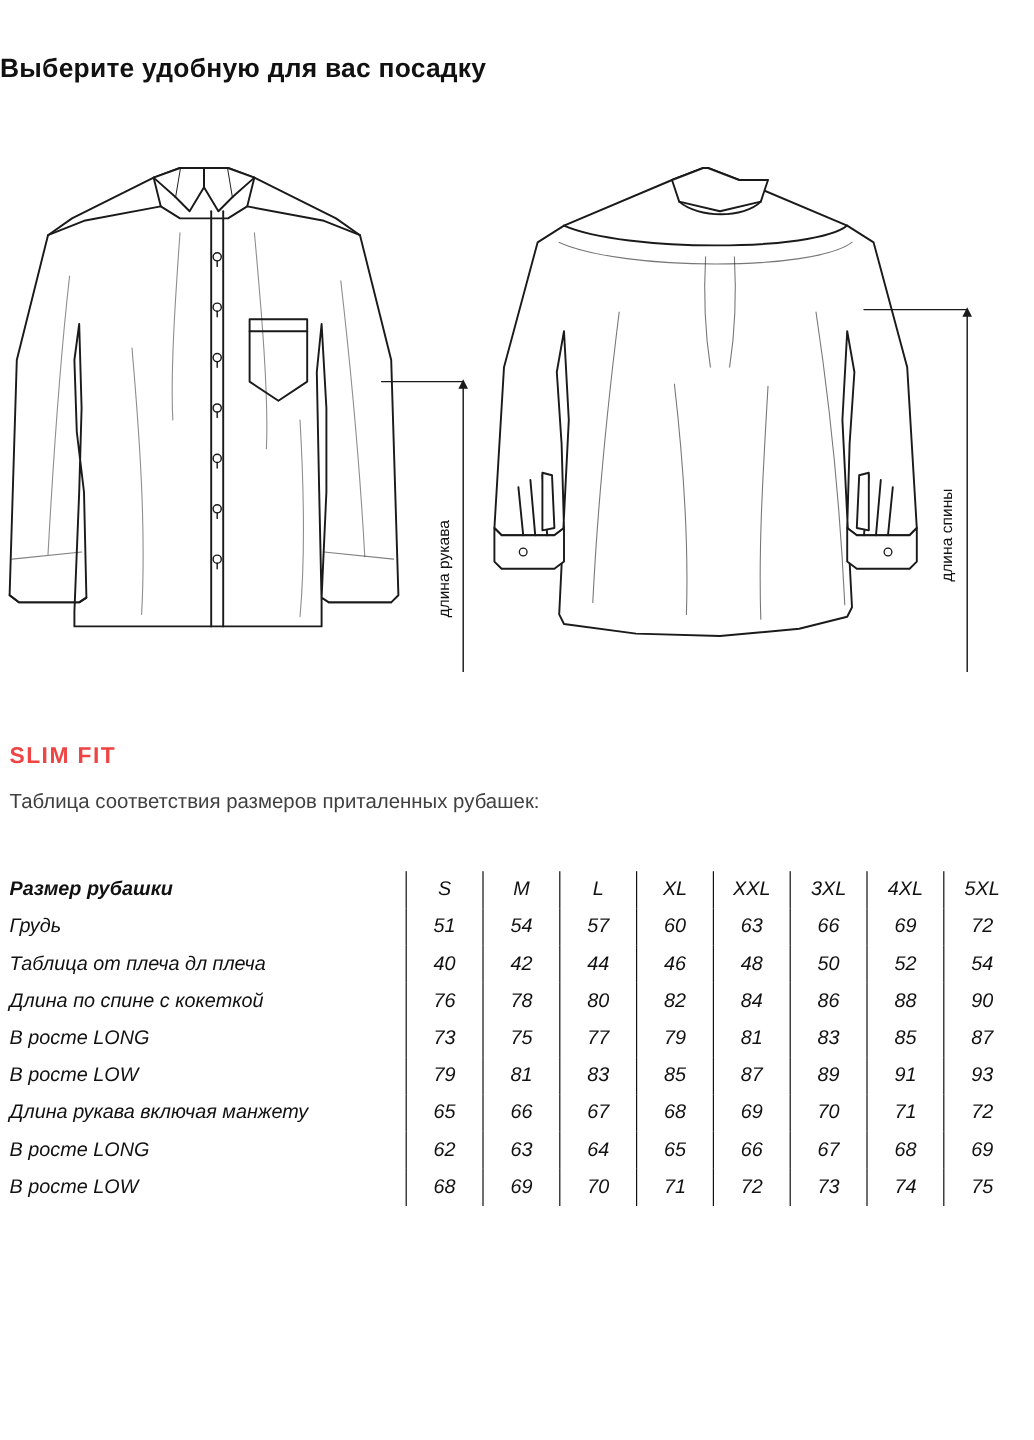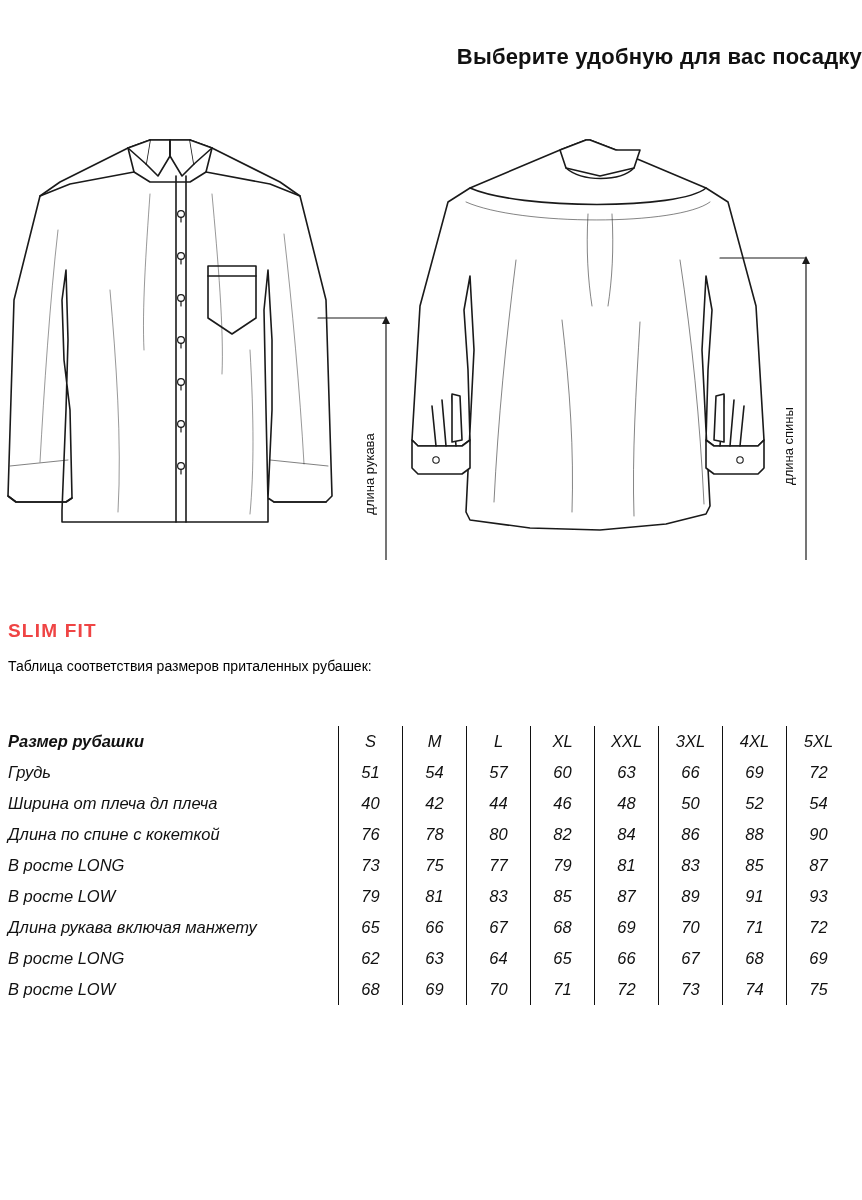--- a/index.html
+++ b/index.html
@@ -18,21 +18,21 @@
   .page {
     position: relative;
     width: 862px;
     height: 1200px;
   }
   .title {
     position: absolute;
     top: 44px;
     left: 0;
     width: 862px;
-    text-align: right;
+    text-align: left;
     font-size: 22px;
     font-weight: bold;
     color: #111111;
     letter-spacing: 0.2px;
   }
   .illustration {
     position: absolute;
     top: 110px;
     left: 0;
     width: 862px;
@@ -44,22 +44,22 @@
     left: 8px;
     font-size: 19px;
     font-weight: bold;
     letter-spacing: 1.2px;
     color: #ef4444;
   }
   .subtitle {
     position: absolute;
     top: 658px;
     left: 8px;
-    font-size: 14px;
-    color: #000000;
+    font-size: 17px;
+    color: #404040;
   }
   .table-wrap {
     position: absolute;
     top: 726px;
     left: 8px;
     width: 846px;
     font-style: italic;
   }
   table.size-table {
     border-collapse: collapse;
@@ -307,21 +307,21 @@
           <td class="val">51</td>
           <td class="val">54</td>
           <td class="val">57</td>
           <td class="val">60</td>
           <td class="val">63</td>
           <td class="val">66</td>
           <td class="val">69</td>
           <td class="val">72</td>
         </tr>
         <tr>
-          <td class="rowlabel">Ширина от плеча дл плеча</td>
+          <td class="rowlabel">Таблица от плеча дл плеча</td>
           <td class="val">40</td>
           <td class="val">42</td>
           <td class="val">44</td>
           <td class="val">46</td>
           <td class="val">48</td>
           <td class="val">50</td>
           <td class="val">52</td>
           <td class="val">54</td>
         </tr>
         <tr>

